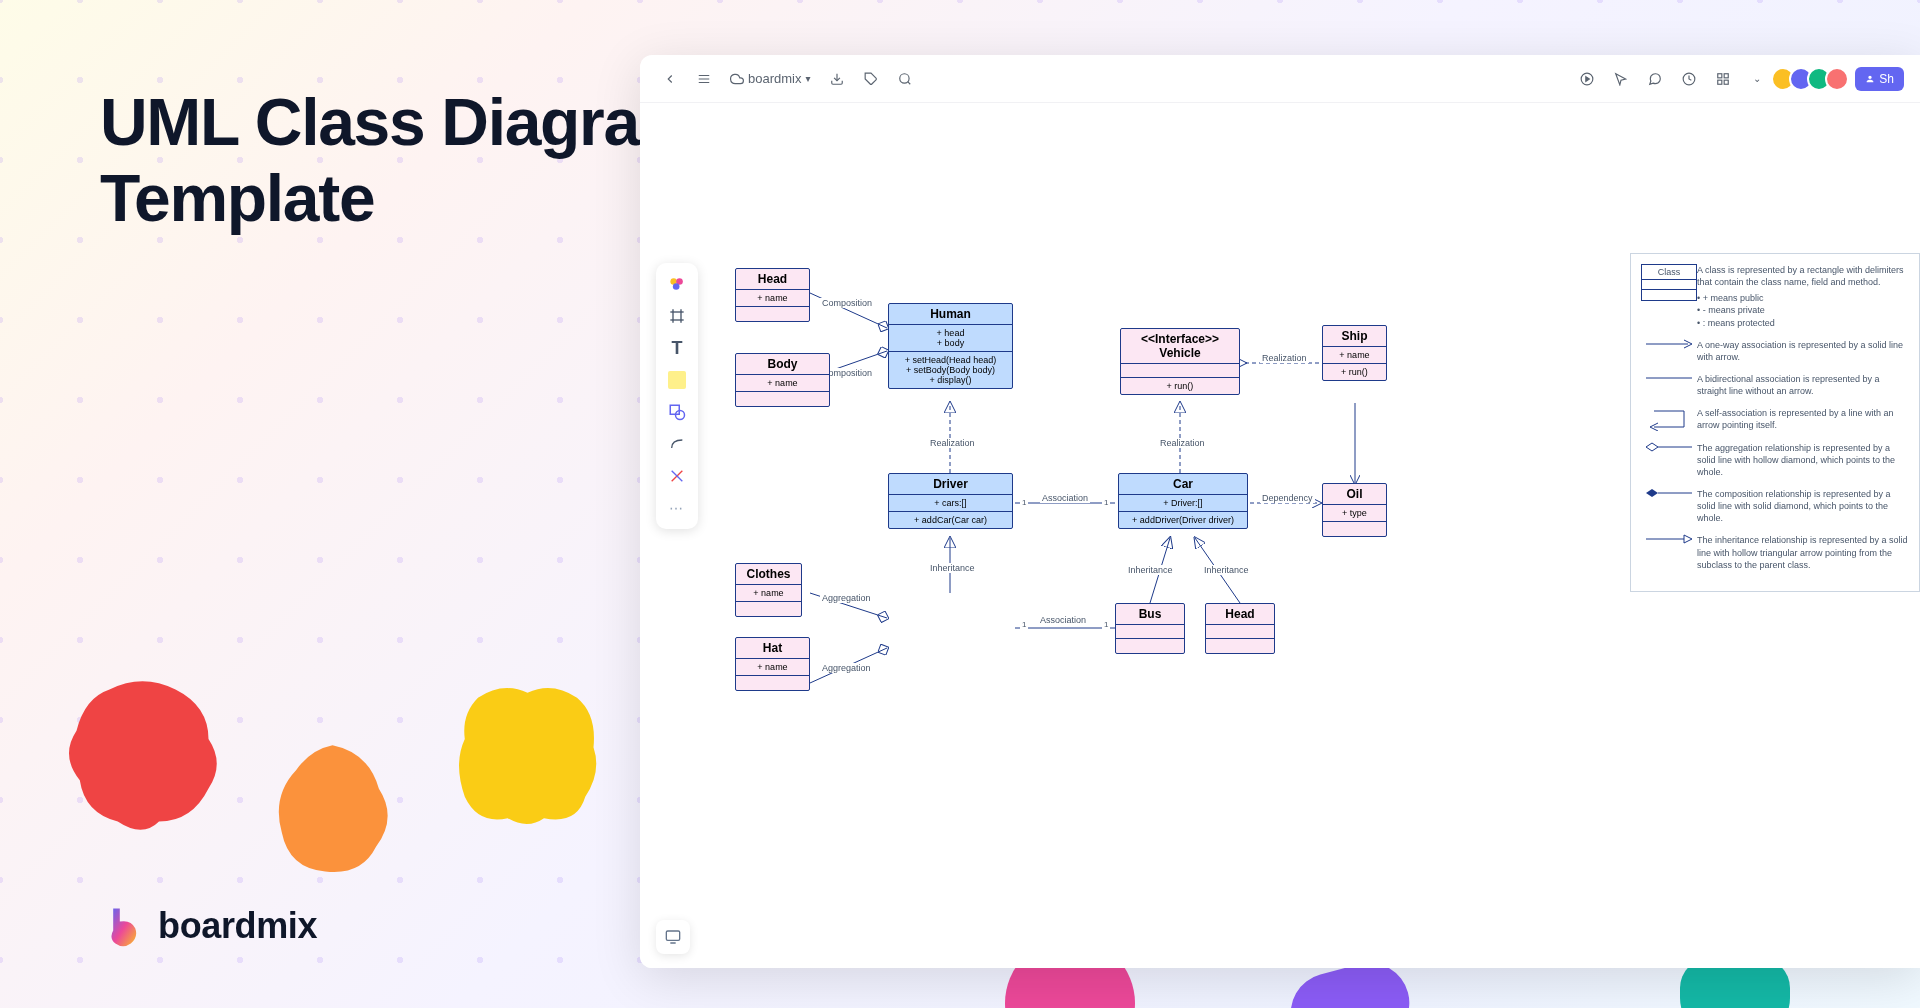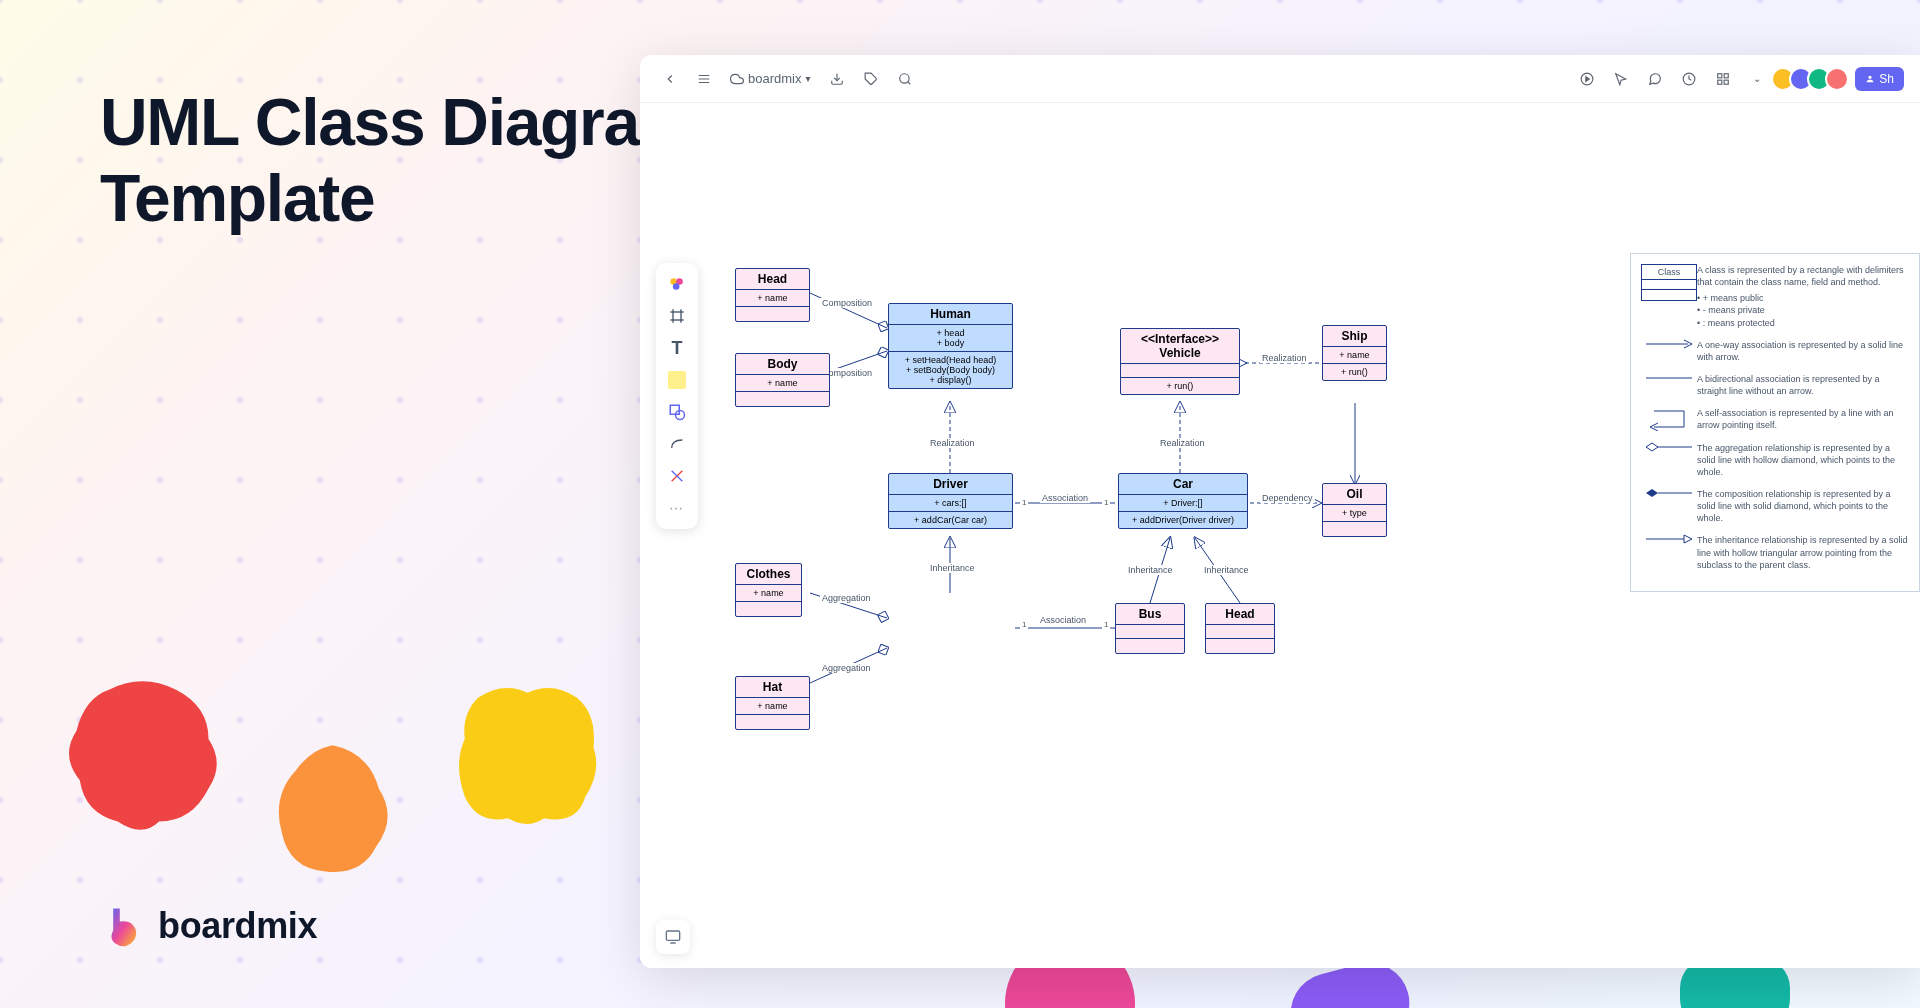--- a/index.html
+++ b/index.html
@@ -324,21 +324,21 @@
     <div class="uml cls blue" style="left:248px;top:370px;width:125px;">
       <div class="hdr">Driver</div>
         <div class="sec">+ cars:[]</div>
         <div class="sec">+ addCar(Car car)</div>
     </div>
     <div class="uml cls" style="left:95px;top:460px;width:67px;">
       <div class="hdr">Clothes</div>
         <div class="sec">+ name</div>
         <div class="sec"></div>
     </div>
-    <div class="uml cls" style="left:95px;top:573px;width:75px;">
+    <div class="uml cls" style="left:95px;top:534px;width:75px;">
       <div class="hdr">Hat</div>
         <div class="sec">+ name</div>
         <div class="sec"></div>
     </div>
     <div class="uml cls" style="left:480px;top:225px;width:120px;">
       <div class="hdr" style="white-space:pre-line;">&lt;&lt;Interface&gt;&gt;
 Vehicle</div>
         <div class="sec"></div>
         <div class="sec">+ run()</div>
     </div>

